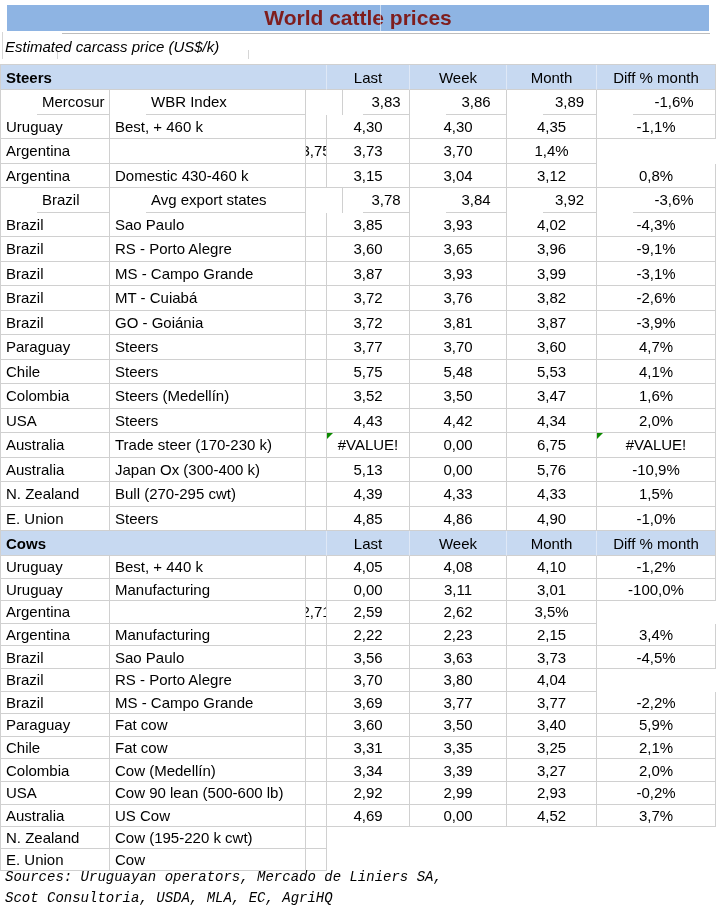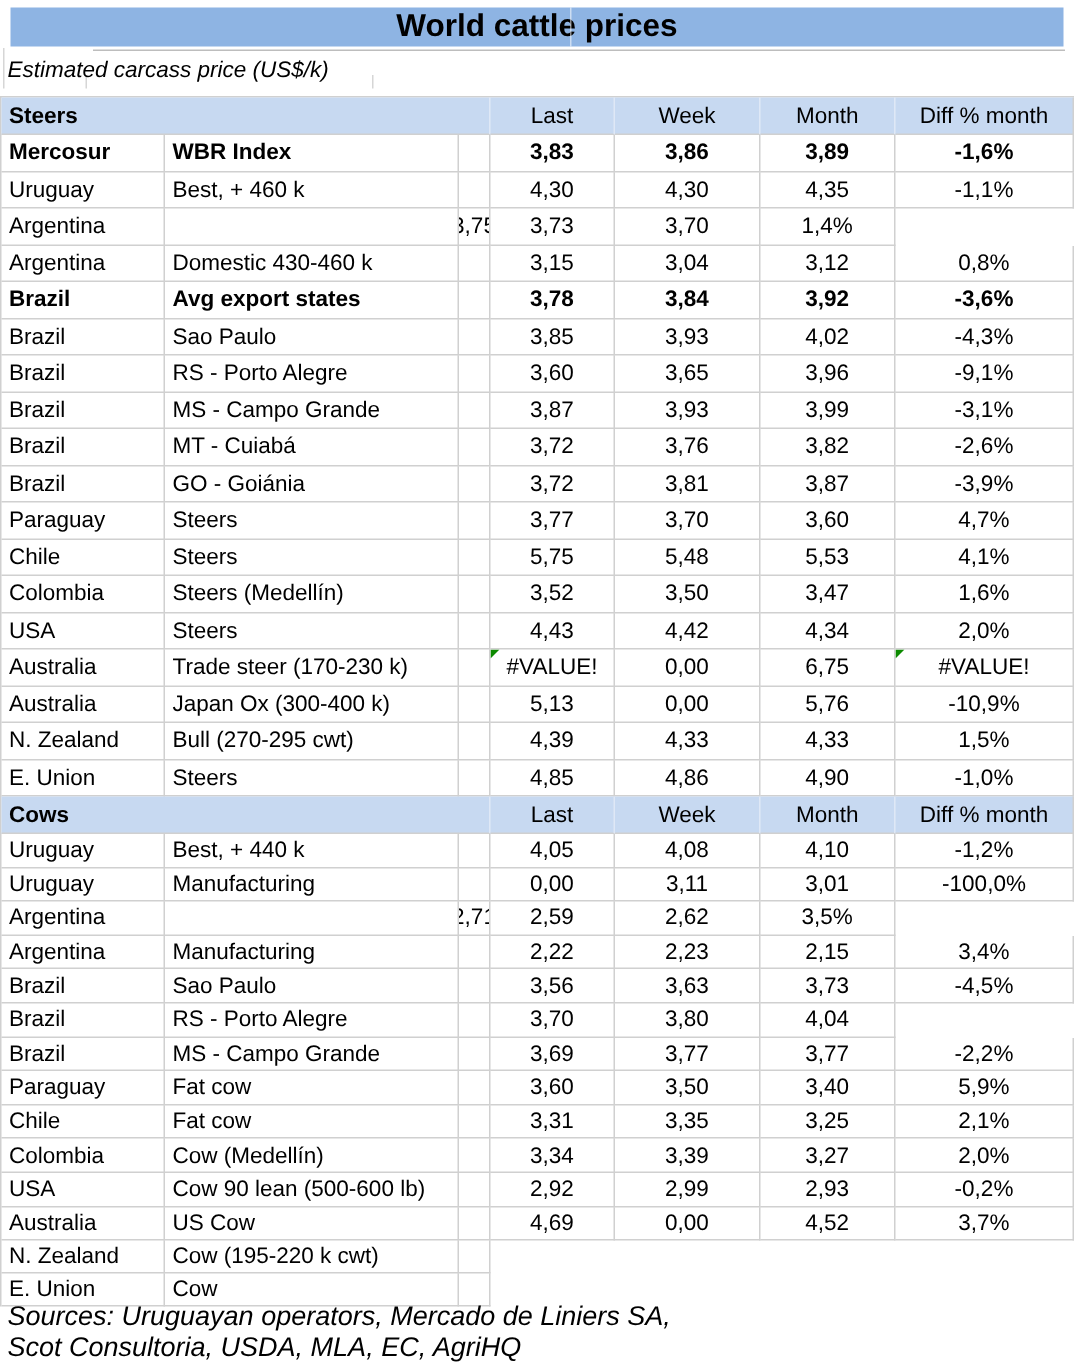--- a/index.html
+++ b/index.html
@@ -1,21 +1,21 @@
 <!DOCTYPE html>
 <html style="--banner: #8EB4E3; --header: #C7D9F1; --grid: #D0D0D0; --err: #0C8A00;"><head>
 <meta charset="utf-8">
 <style>
   * { margin:0; padding:0; box-sizing:border-box; }
   body { background:#ffffff; font-family:"Liberation Sans", sans-serif; color:#000; }
   .sheet { position:relative; width:716px; height:913px; background:#fff; overflow:hidden; }
 
   .banner { position:absolute; left:7px; top:5px; width:702px; height:26px;
             background:var(--banner); display:flex; align-items:center; justify-content:center; }
-  .banner-text { color:#000000; font-weight:bold; font-size:21px; }
+  .banner-text { color:#7f1d1d; font-weight:bold; font-size:21px; }
   .banner-split { position:absolute; left:373px; top:0; width:1px; height:100%; background:rgba(255,255,255,.55); }
 
   .line { position:absolute; background:#c9c9c9; }
   .under-banner { left:62px; top:33px; width:648px; height:1px; background:#bdbdbd; }
   .stub-left { left:2px; top:32px; width:1px; height:27px; background:#d6d6d6; }
   .stub-a { left:57px; top:50px; width:1px; height:9px; background:#d6d6d6; }
   .stub-b { left:248px; top:50px; width:1px; height:9px; background:#d6d6d6; }
 
   .subtitle { position:absolute; left:5px; top:38px; font-style:italic; font-size:15px; }
 
@@ -31,29 +31,29 @@
           border-right:1px solid var(--grid); border-bottom:1px solid var(--grid); }
   .txt { padding-left:5px; justify-content:flex-start; white-space:nowrap; }
   .num { justify-content:center; }
   .sp  { }
 
   .hcell { background:var(--header); border-right:1px solid #dfe8f6; border-bottom:1px solid var(--grid); }
   .hlabel { grid-column:1 / 4; font-weight:bold; padding-left:5px; }
   .hval { justify-content:center; }
   .hlast { border-right:1px solid var(--grid);text-align:center; }
 
-  .bold .cell { font-weight:bold; }
+  .bold .cell { font-weight:normal;margin-left:36px; }
 
   .r-empty .num { border-right:none; border-bottom:none; background:transparent; }
 
   .err { position:relative; }
   .err::before { content:''; position:absolute; left:0; top:0; width:0; height:0;
                  border-top:6px solid var(--err); border-right:6px solid transparent; }
 
-  .sources { position:absolute; left:5px; top:867px; font-style:italic; font-size:18px; line-height:21px; }
+  .sources { position:absolute; left:5px; top:867px; font-style:italic; font-size:14px; line-height:21px;font-family:Liberation Mono, monospace; }
 </style>
 </head>
 <body>
 
 <div class="sheet">
 
   <div class="banner">
     <span class="banner-text">World cattle prices</span>
     <div class="banner-split"></div>
   </div>

